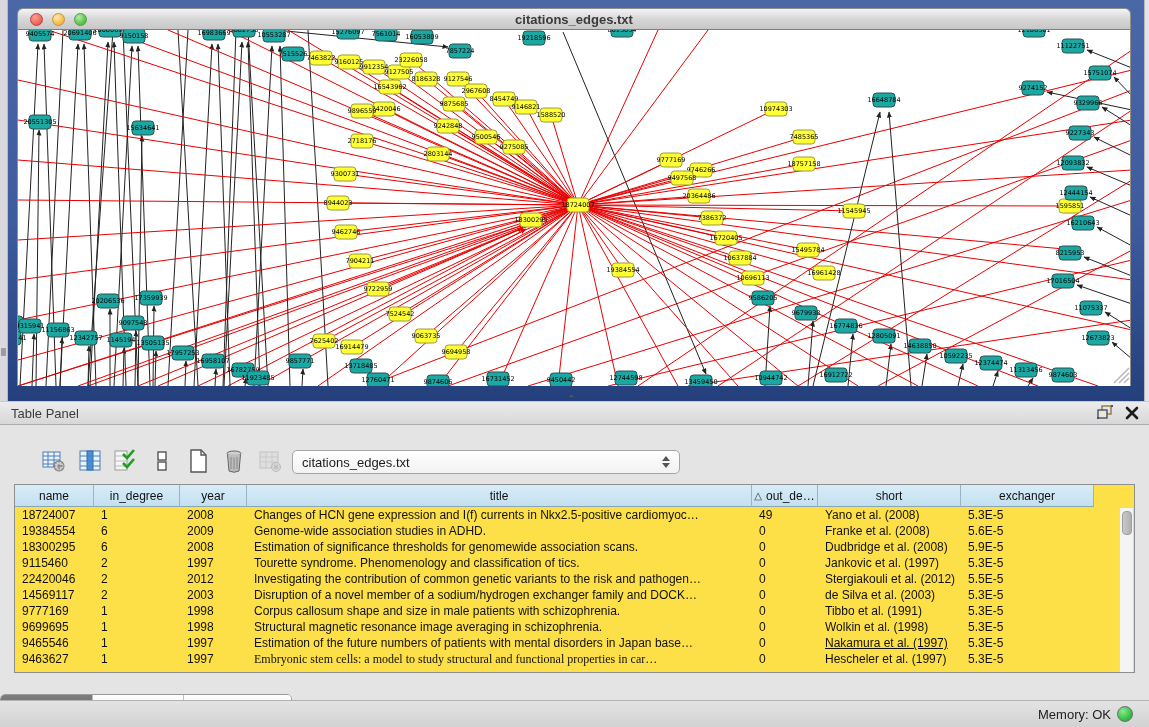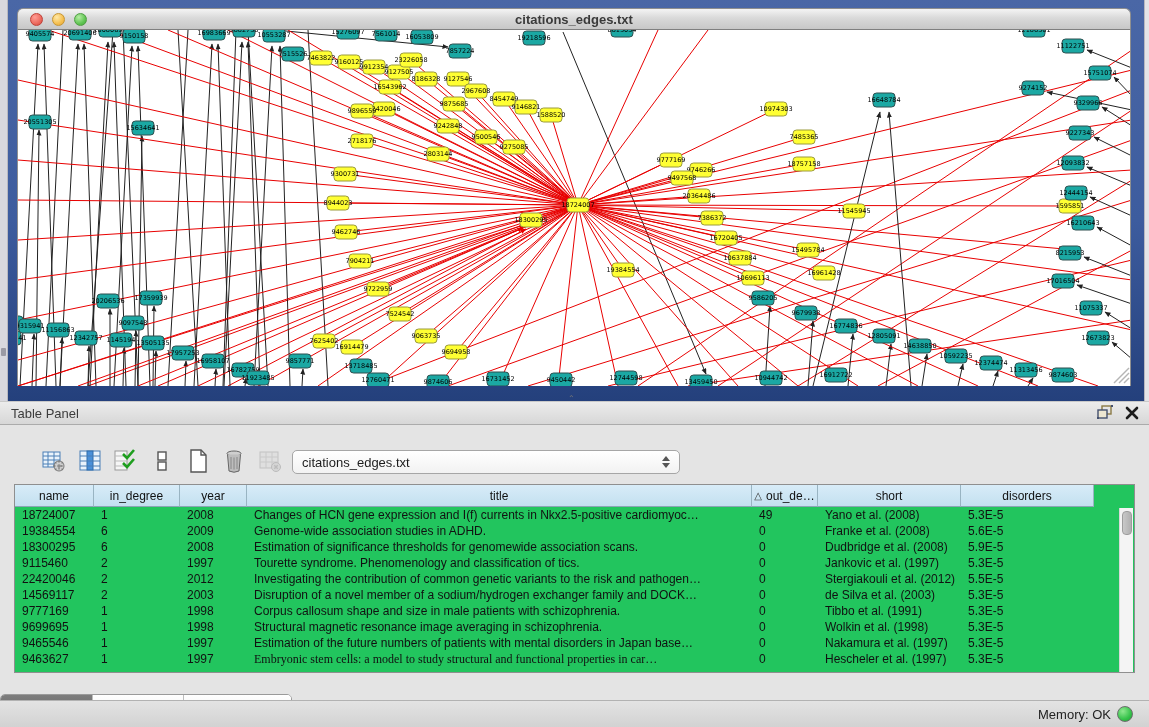--- a/index.html
+++ b/index.html
@@ -23,21 +23,21 @@
   .panel-header{position:absolute;left:0;top:0;width:1149px;height:24px;background:linear-gradient(180deg,#ececec,#d7d7d7);border-top:1px solid #c9c9c9;border-bottom:1px solid #ababab;box-sizing:border-box;}
   .panel-title{position:absolute;left:11px;top:4px;font-size:13px;color:#3c3c3c;}
   .panel-hdr-icons{position:absolute;right:10px;top:3px;display:flex;gap:12px;align-items:center;}
   .toolbar{position:absolute;left:40px;top:46px;height:30px;display:flex;align-items:center;gap:9px;}
   .tool-btn{width:27px;height:27px;display:flex;align-items:center;justify-content:center;background:transparent;border:none;padding:0;cursor:default;}
   .combo{position:absolute;left:292px;top:49px;width:388px;height:24px;background:linear-gradient(180deg,#ffffff,#f2f2f2);border:1px solid #a6a6a6;border-radius:5px;box-sizing:border-box;display:flex;align-items:center;}
   .combo-value{flex:1;font-size:13px;color:#1c1c1c;padding-left:9px;overflow:hidden;white-space:nowrap;}
   .combo-stepper{width:18px;display:flex;flex-direction:column;align-items:center;gap:2px;padding-right:4px;}
   .combo-stepper .up{width:0;height:0;border-left:4px solid transparent;border-right:4px solid transparent;border-bottom:5px solid #555;}
   .combo-stepper .down{width:0;height:0;border-left:4px solid transparent;border-right:4px solid transparent;border-top:5px solid #555;}
-  .data-table{position:absolute;left:14px;top:83px;width:1121px;height:189px;background:#22c55e;border:1px solid #8f8f8f;box-sizing:border-box;overflow:hidden;}
+  .data-table{position:absolute;left:14px;top:83px;width:1121px;height:189px;background:#fde047;border:1px solid #8f8f8f;box-sizing:border-box;overflow:hidden;}
   .thead{display:flex;height:22px;}
   .th{background:linear-gradient(180deg,#d8ecf8,#c3e0f0);border-right:1px solid #99b4c2;border-bottom:1px solid #8aa5b4;box-sizing:border-box;font-size:12px;color:#111;display:flex;align-items:center;justify-content:center;gap:4px;overflow:hidden;white-space:nowrap;}
   .sort-glyph{font-size:10px;color:#333;}
   .trow{display:flex;height:16px;line-height:16px;font-size:12px;color:#111;}
   .td{box-sizing:border-box;padding-left:7px;overflow:hidden;white-space:nowrap;}
   .vscroll{position:absolute;right:1px;top:23px;width:13px;height:164px;background:#f4f4f4;border-left:1px solid #d8d8d8;}
   .vthumb{position:absolute;left:2px;top:3px;width:8px;height:22px;background:linear-gradient(90deg,#c9c9c9,#b0b0b0);border-radius:4px;border:1px solid #9d9d9d;}
   .tabs-bar{position:absolute;left:0;top:272px;width:936px;height:24px;display:flex;margin-top:21px;}
   .seg{display:flex;height:21px;border:1px solid #9a9a9a;border-radius:5px;overflow:hidden;background:#fff;}
   .seg-btn{padding:0 14px;font-size:12.5px;line-height:20px;color:#1c1c1c;background:linear-gradient(180deg,#ffffff,#efefef);border:none;border-left:1px solid #bdbdbd;cursor:default;}
@@ -786,21 +786,21 @@
           <span>title</span>
         </div>
         <div class="th" style="width: 66px;">
           <span class="sort-glyph">△</span>
           <span>out_de…</span>
         </div>
         <div class="th" style="width: 143px;">
           <span>short</span>
         </div>
         <div class="th" style="width: 133px;">
-          <span>disorders</span>
+          <span>exchanger</span>
         </div>
       </div>
     <div id="tbody">
         <div class="trow">
           <div class="td" style="width: 79px;">18724007</div>
           <div class="td" style="width: 86px;">1</div>
           <div class="td" style="width: 67px;">2008</div>
           <div class="td" style="width: 505px;">Changes of HCN gene expression and I(f) currents in Nkx2.5-positive cardiomyoc…</div>
           <div class="td" style="width: 66px;">49</div>
           <div class="td" style="width: 143px;">Yano et al. (2008)</div>
@@ -868,21 +868,21 @@
           <div class="td" style="width: 66px;">0</div>
           <div class="td" style="width: 143px;">Wolkin et al. (1998)</div>
           <div class="td" style="width: 133px;">5.3E-5</div>
         </div>
         <div class="trow">
           <div class="td" style="width: 79px;">9465546</div>
           <div class="td" style="width: 86px;">1</div>
           <div class="td" style="width: 67px;">1997</div>
           <div class="td" style="width: 505px;">Estimation of the future numbers of patients with mental disorders in Japan base…</div>
           <div class="td" style="width: 66px;">0</div>
-          <div class="td" style="width: 143px;">Nakamura et al. (1997)</div>
+          <div class="td" style="width: 143px; text-decoration: underline;">Nakamura et al. (1997)</div>
           <div class="td" style="width: 133px;">5.3E-5</div>
         </div>
         <div class="trow">
           <div class="td" style="width: 79px;">9463627</div>
           <div class="td" style="width: 86px;">1</div>
           <div class="td" style="width: 67px;">1997</div>
           <div class="td" style="width: 505px; font-family: Liberation Serif, serif;">Embryonic stem cells: a model to study structural and functional properties in car…</div>
           <div class="td" style="width: 66px;">0</div>
           <div class="td" style="width: 143px;">Hescheler et al. (1997)</div>
           <div class="td" style="width: 133px;">5.3E-5</div>

